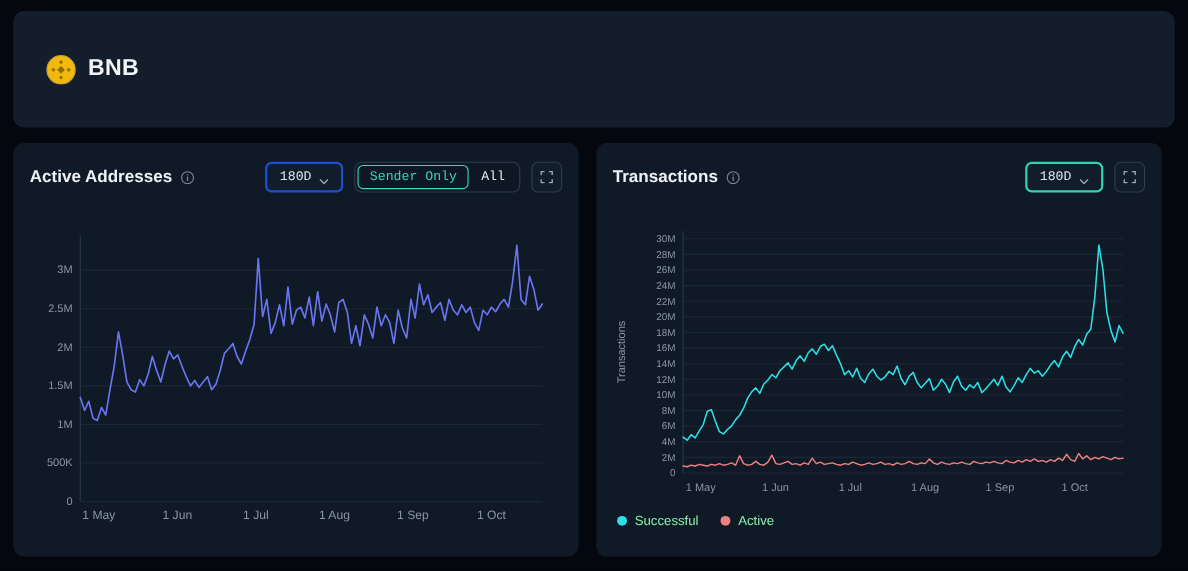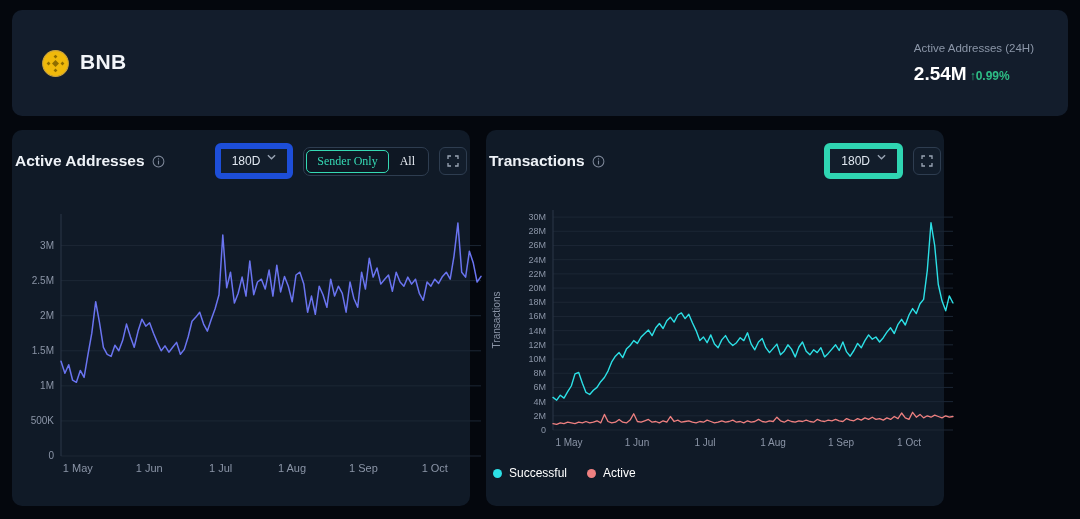--- a/index.html
+++ b/index.html
@@ -10,41 +10,41 @@
   .header{height:106px;display:flex;align-items:center;justify-content:space-between;
           padding:0 34px 0 30px;background:#131d2c}
   .coin{display:flex;gap:11px}
   .coin-name{color:#f2f5f9;font-size:21px;font-weight:bold;letter-spacing:.3px}
   .stats{display:flex;gap:66px}
   .stat-label{color:#8b96a8;font-size:11.5px;margin-bottom:9px}
   .stat-value-row{display:flex;align-items:baseline}
   .stat-value{color:#ffffff;font-size:19px;font-weight:bold}
   .stat-change{color:#2ebd85;font-size:12px;margin-left:3px;font-weight:bold}
   .cards{display:flex;gap:16px;margin-top:14px}
-  .chart-card{width:458px;height:376px;padding:16px 3px;background:#101a27}
+  .chart-card{width:514px;height:376px;padding:16px 15px;background:#101a27}
   .card-head{display:flex;align-items:center;justify-content:space-between;height:30px}
   .title-wrap{display:flex;align-items:center;gap:7px}
   .card-title{color:#eef2f7;font-size:15.5px;font-weight:bold}
   .controls{display:flex;align-items:center;gap:10px}
-  .btn{display:flex;align-items:flex-start;gap:7px;background:#121d2b;border:6px solid #1d4ed8;
+  .btn{display:flex;align-items:flex-end;gap:7px;background:#121d2b;border:2px solid #1d4ed8;
        border-radius:6px;color:#dfe6ef;font-size:12px;padding:5px 11px;cursor:pointer;
-       font-family:Liberation Sans, sans-serif}
+       font-family:Liberation Mono, monospace}
   .btn.teal{border-color:#2fd5b2}
   .segmented{display:flex;align-items:center;border:1px solid #2e3d50;border-radius:7px;padding:2px;background:#0e1723}
   .seg{background:none;border:1px solid transparent;border-radius:5px;color:#e7ecf3;font-size:12px;
-       padding:3px 10px;cursor:pointer;font-family:Liberation Serif, serif}
+       padding:3px 10px;cursor:pointer;font-family:Liberation Mono, monospace}
   .seg.active{border-color:#35d9b4;color:#35d9b4}
   .icon-btn{width:28px;height:28px;display:flex;align-items:center;justify-content:center;
             background:#121d2b;border:1px solid #2e3d50;border-radius:6px;cursor:pointer}
   .chart-svg{display:block}
   #chart-aa{margin-top:24px}
   #chart-tx{margin-top:26px}
   svg text{font-family:"Liberation Sans",sans-serif}
   .legend{display:flex;gap:20px;align-items:center;margin-top:12px;padding-left:4px}
-  .legend-item{display:flex;align-items:center;gap:7px;color:#ffffff;font-size:12px;cursor:pointer}
+  .legend-item{display:flex;align-items:center;gap:7px;color:#86efac;font-size:12px;cursor:pointer}
   .dot{width:9px;height:9px;border-radius:50%;display:inline-block}
 </style>
 </head>
 <body>
 
 <div class="page">
 
   <header class="card header">
     <div class="coin">
       <span style="display:flex">
@@ -57,27 +57,20 @@
             <rect x="11.7" y="18.4" width="2.6" height="2.6" transform="rotate(45 13 19.7)"></rect>
             <rect x="5.0" y="11.7" width="2.6" height="2.6" transform="rotate(45 6.3 13)"></rect>
             <rect x="18.4" y="11.7" width="2.6" height="2.6" transform="rotate(45 19.7 13)"></rect>
           </g>
         </svg>
       </span>
       <span class="coin-name">BNB</span>
     </div>
 
     <div class="stats">
-      <div class="stat">
-        <div class="stat-label">Active Addresses (24H)</div>
-        <div class="stat-value-row">
-          <span class="stat-value">2.54M</span>
-          <span class="stat-change">↑0.99%</span>
-        </div>
-      </div>
     </div>
   </header>
 
   <main class="cards">
 
     <section class="card chart-card">
       <div class="card-head">
         <div class="title-wrap">
           <span class="card-title">Active Addresses</span>
           <span style="display:flex;cursor:pointer">

